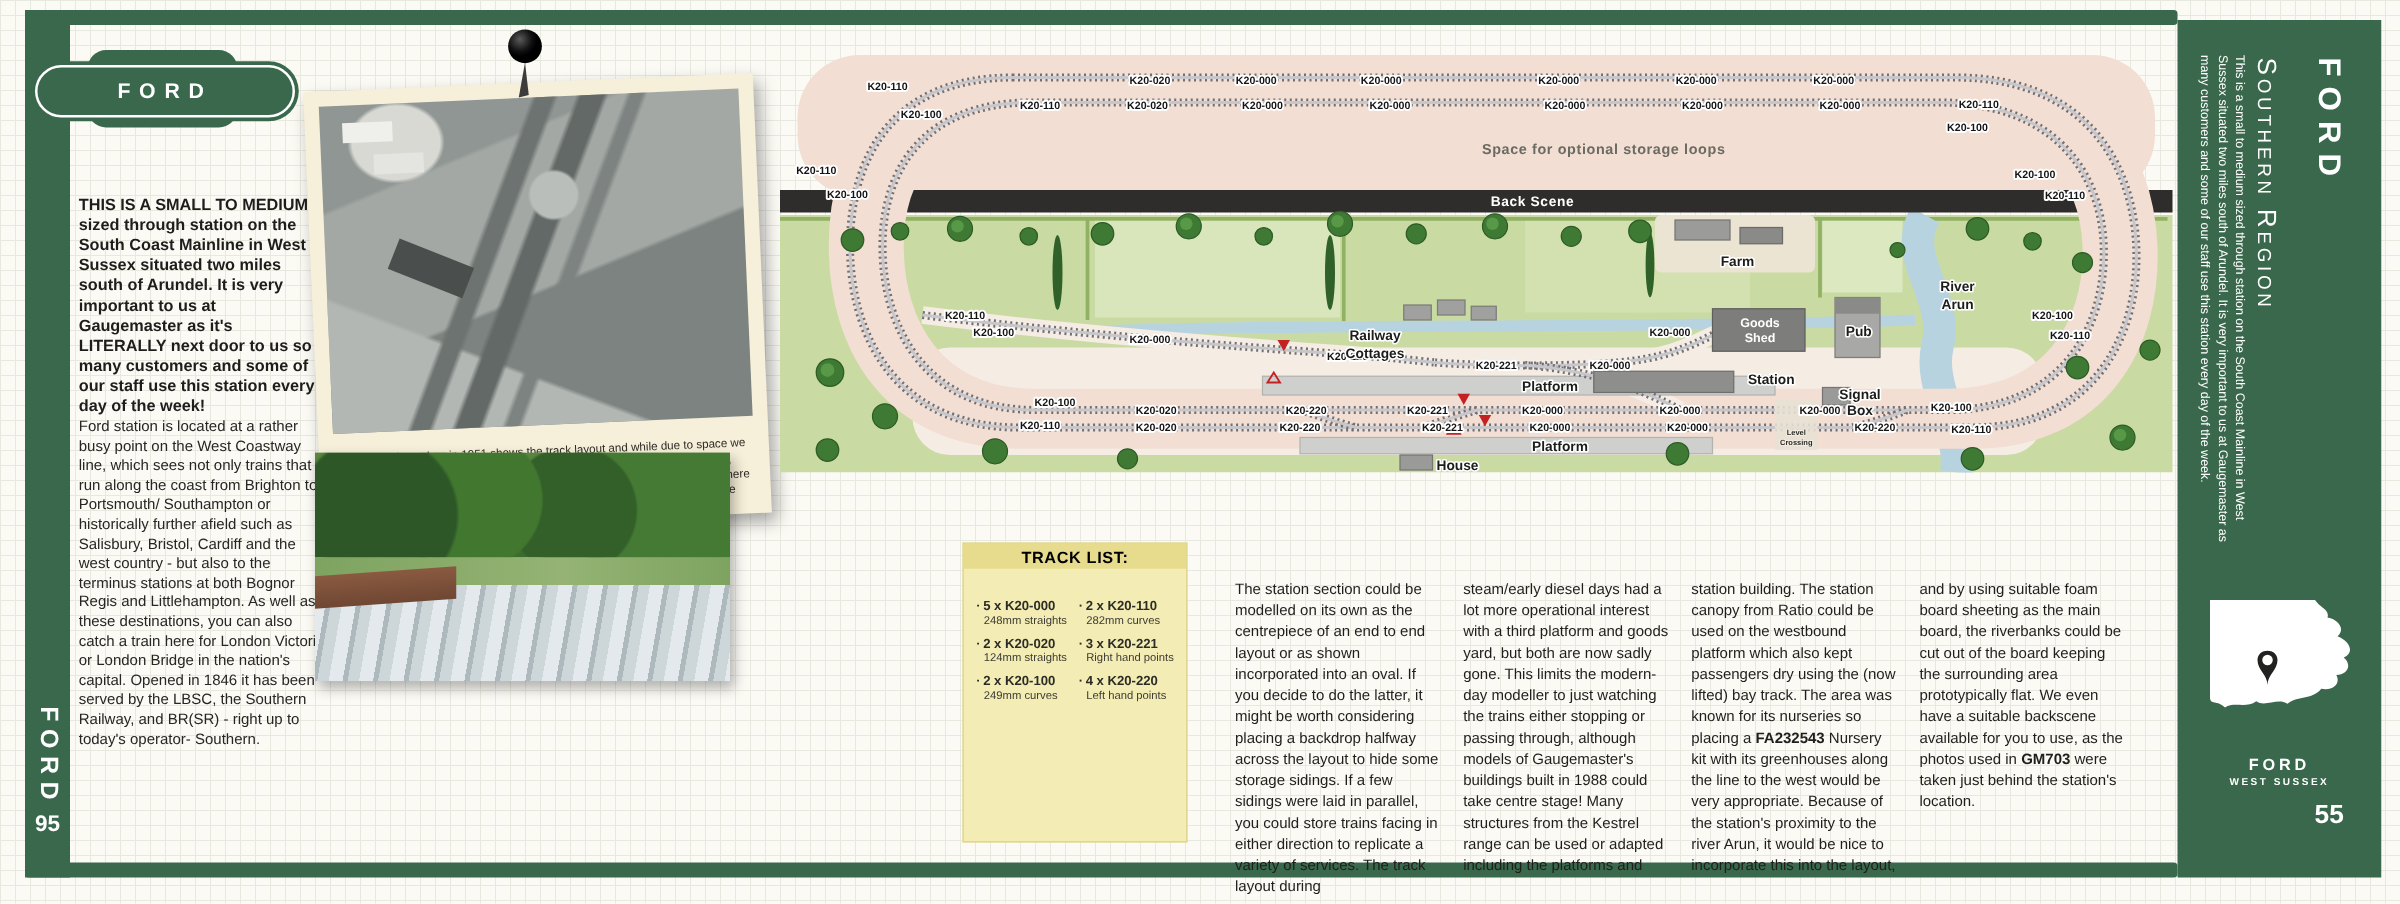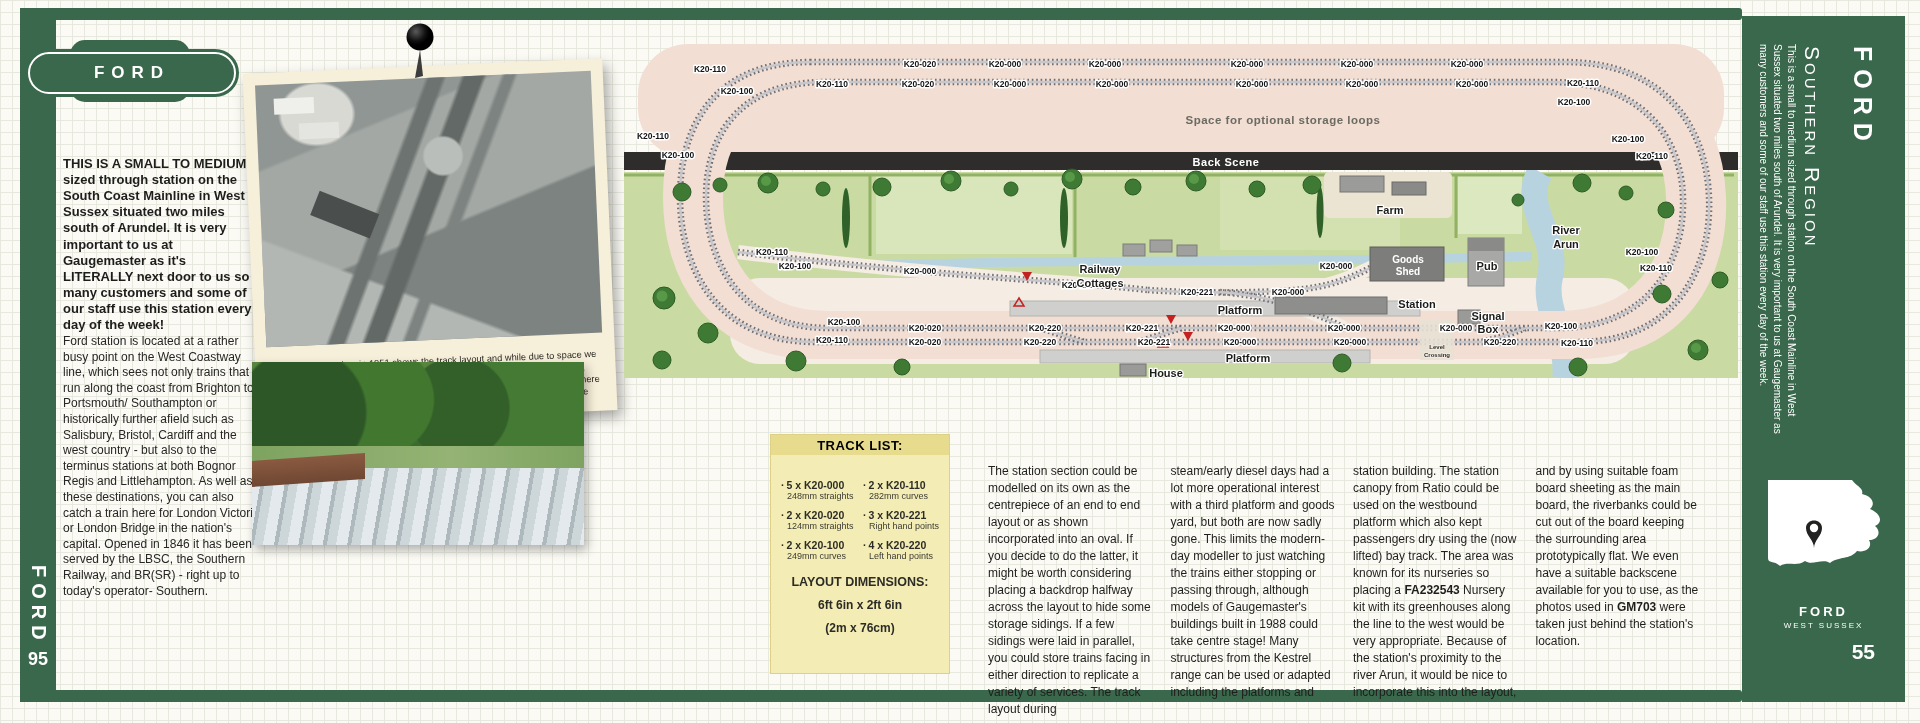--- a/index.html
+++ b/index.html
@@ -81,21 +81,21 @@
   .bed34{stroke:#f2ded3;stroke-width:34;fill:none;}
   .bed14{stroke:#f5ece4;stroke-width:14;fill:none;}
   
   .panel-right{position:absolute;left:1742px;top:16px;width:163px;height:686px;background:#3a684c;color:#fff;}
   .vr-title{position:absolute;left:106px;top:30px;writing-mode:vertical-rl;font-size:25px;font-weight:bold;letter-spacing:8px;}
   .vr-sr{position:absolute;left:58px;top:30px;writing-mode:vertical-rl;font-variant:small-caps;font-size:21px;letter-spacing:3px;}
   .vr-blurb{position:absolute;left:2px;top:28px;width:54px;height:398px;writing-mode:vertical-rl;font-size:10px;line-height:14px;}
   .map-wrap{position:absolute;left:18px;top:462px;width:128px;height:120px;}
   .map-label{position:absolute;left:0;top:588px;width:163px;text-align:center;}
   .map-label .m1{font-weight:bold;font-size:13px;letter-spacing:3px;}
-  .map-label .m2{font-weight:normal;font-size:8px;letter-spacing:2px;margin-top:2px;}
+  .map-label .m2{font-weight:bold;font-size:8px;letter-spacing:2px;margin-top:2px;}
   .num55{position:absolute;right:30px;bottom:38px;font-size:21px;font-weight:bold;}
 </style>
 </head>
 <body>
 
 <div class="page">
 
   <div class="bar-top"></div>
   <div class="bar-bottom"></div>
   <div class="bar-left">
@@ -157,25 +157,20 @@
           <div class="l2">Right hand points</div>
         </div>
       <div class="tl-item">
           <div class="l1"><span class="blt">·</span><span>2 x K20-100</span></div>
           <div class="l2">249mm curves</div>
         </div>
       <div class="tl-item">
           <div class="l1"><span class="blt">·</span><span>4 x K20-220</span></div>
           <div class="l2">Left hand points</div>
         </div>
-    </div>
-    <div class="tl-dims">
-      <div class="d1">LAYOUT DIMENSIONS:</div>
-      <div class="d2">6ft 6in x 2ft 6in</div>
-      <div class="d3">(2m x 76cm)</div>
     </div>
   </div>
 
   <div class="art-cols">
     <div class="col">The station section could be modelled on its own as the centrepiece of an end to end layout or as shown incorporated into an oval. If you decide to do the latter, it might be worth considering placing a backdrop halfway across the layout to hide some storage sidings. If a few sidings were laid in parallel, you could store trains facing in either direction to replicate a variety of services. The track layout during</div>
     <div class="col">steam/early diesel days had a lot more operational interest with a third platform and goods yard, but both are now sadly gone. This limits the modern-day modeller to just watching the trains either stopping or passing through, although models of Gaugemaster's buildings built in 1988 could take centre stage! Many structures from the Kestrel range can be used or adapted including the platforms and</div>
     <div class="col"><span>station building. The station canopy from Ratio could be used on the westbound platform which also kept passengers dry using the (now lifted) bay track. The area was known for its nurseries so placing a </span><b>FA232543</b><span> Nursery kit with its greenhouses along the line to the west would be very appropriate. Because of the station's proximity to the river Arun, it would be nice to incorporate this into the layout,</span></div>
     <div class="col"><span>and by using suitable foam board sheeting as the main board, the riverbanks could be cut out of the board keeping the surrounding area prototypically flat. We even have a suitable backscene available for you to use, as the photos used in </span><b>GM703</b><span> were taken just behind the station's location.</span></div>
   </div>
 

